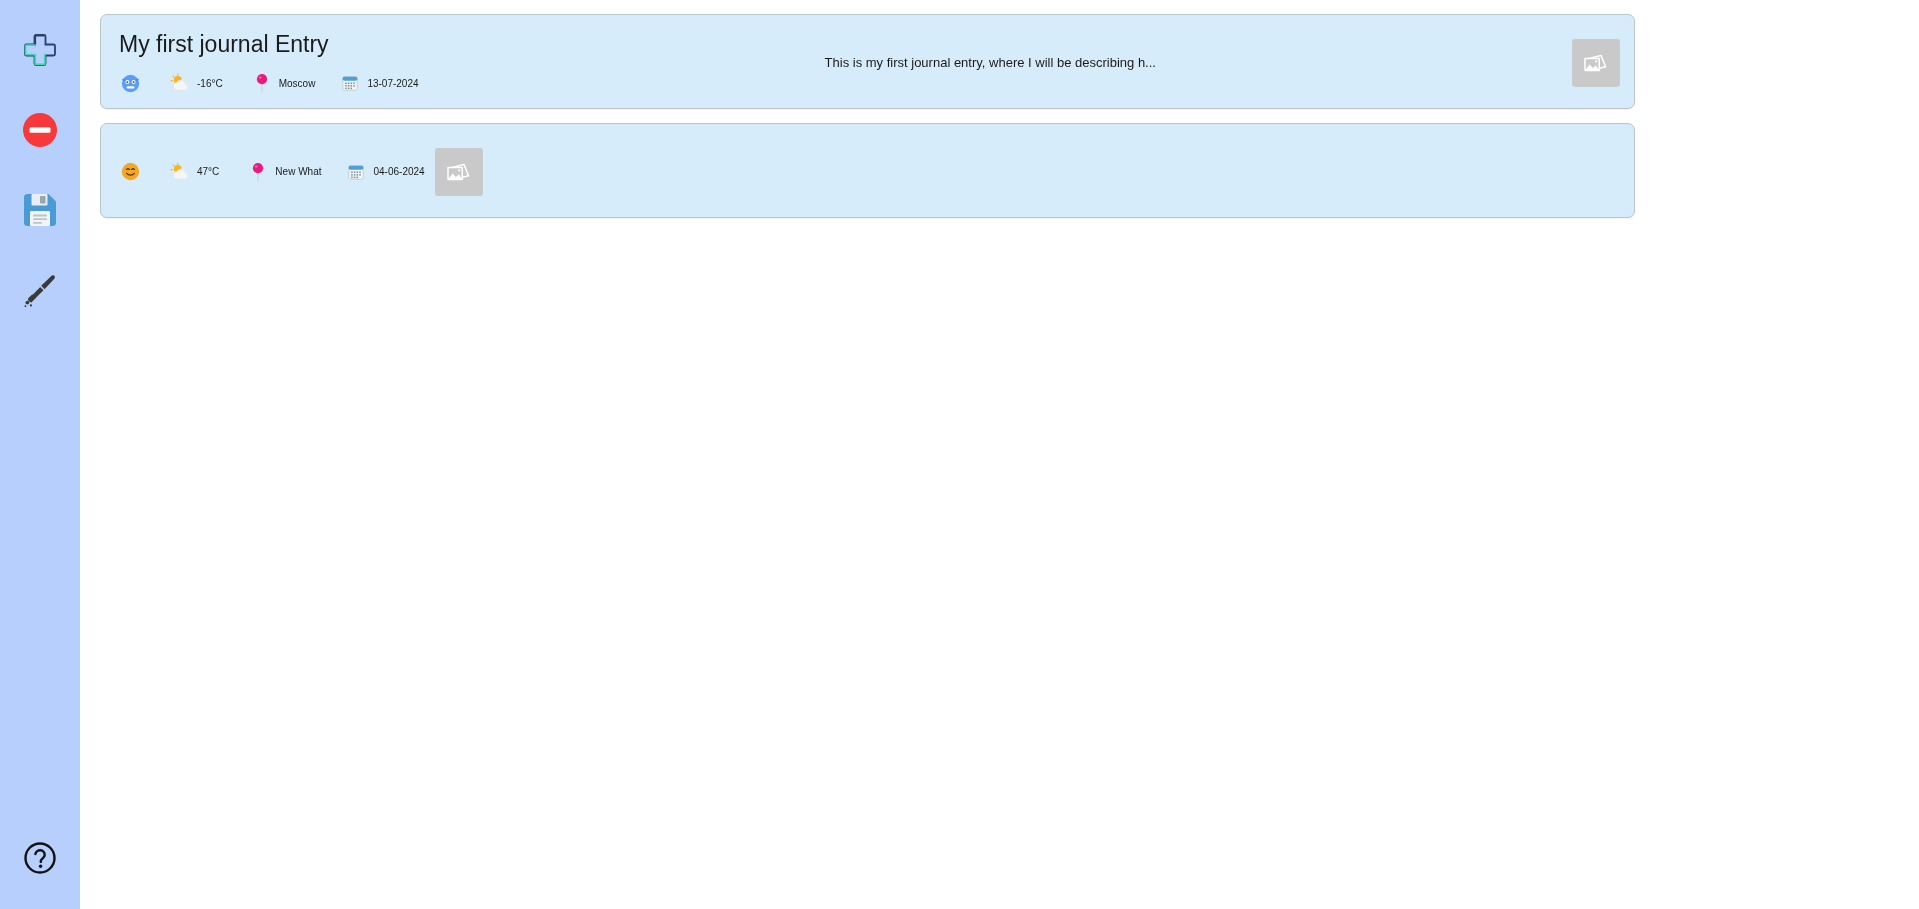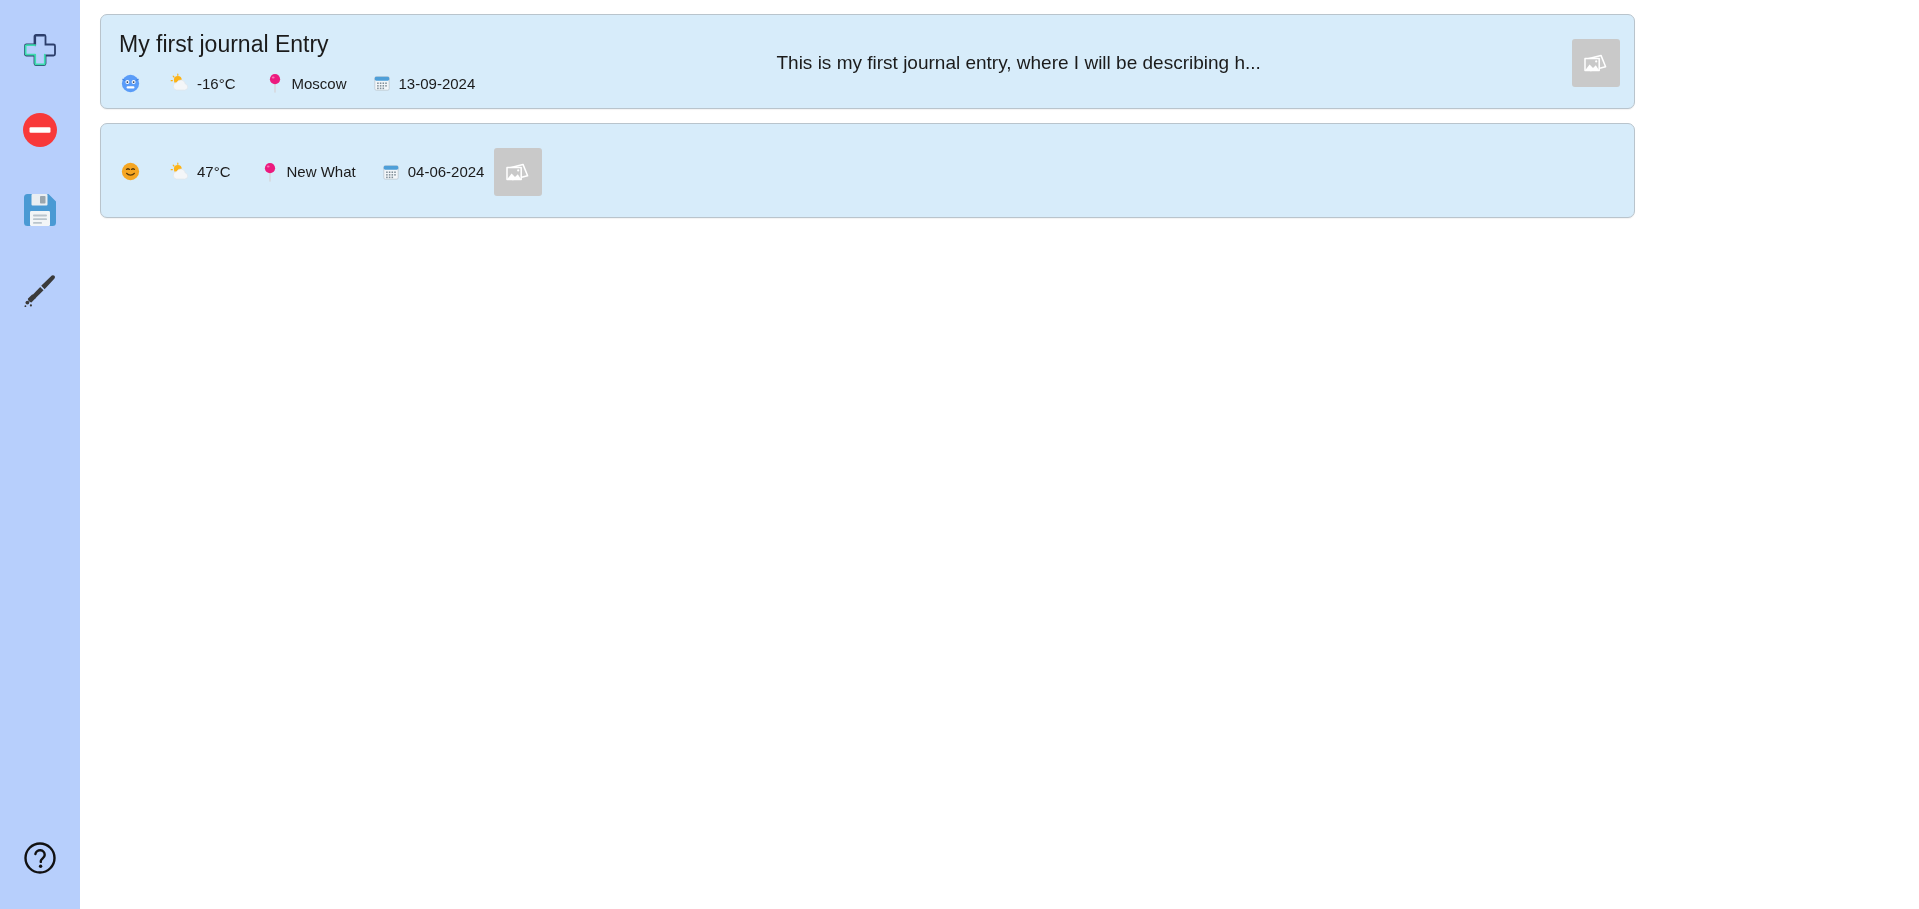--- a/index.html
+++ b/index.html
@@ -130,32 +130,32 @@
     display: inline-flex;
     align-items: center;
     justify-content: center;
     width: 22px;
     height: 22px;
     margin-right: 6px;
   }
 
   .meta-icon svg { display: block; }
 
-  .meta-text { font-size: 15px; color: #1b1b1b; }
+  .meta-text { font-size: 10px; color: #1b1b1b; }
 
   .meta-mood { margin-right: 22px; }
   .meta-weather { margin-right: 28px; }
   .meta-location { margin-right: 24px; text-align: center; }
 
   .entry-preview {
     flex: 1;
     display: flex;
     align-items: center;
     justify-content: center;
-    font-size: 19px;
+    font-size: 13px;
     color: #1b1b1b;
     padding: 0 24px;
     text-align: center;
     overflow: hidden;
   }
 
   .entry-thumb-wrap {
     flex: 0 0 auto;
     display: flex;
     align-items: center;
@@ -308,21 +308,21 @@
                     <rect x="4.6" y="12.3" width="1.7" height="1.7"></rect>
                     <rect x="7.6" y="12.3" width="1.7" height="1.7"></rect>
                     <rect x="10.6" y="12.3" width="1.7" height="1.7"></rect>
                     <rect x="13.6" y="12.3" width="1.7" height="1.7"></rect>
                     <rect x="4.6" y="15.1" width="1.7" height="1.7"></rect>
                     <rect x="7.6" y="15.1" width="1.7" height="1.7"></rect>
                     <rect x="10.6" y="15.1" width="1.7" height="1.7"></rect>
                   </g>
                 </svg>
               </span>
-              <span class="meta-text">13-09-2024</span>
+              <span class="meta-text">13-07-2024</span>
             </div>
 
           </div>
         </div>
 
         <div class="entry-preview">This is my first journal entry, where I will be describing h...</div>
 
         <div class="entry-thumb-wrap">
           <div class="entry-thumb">
             <span>

